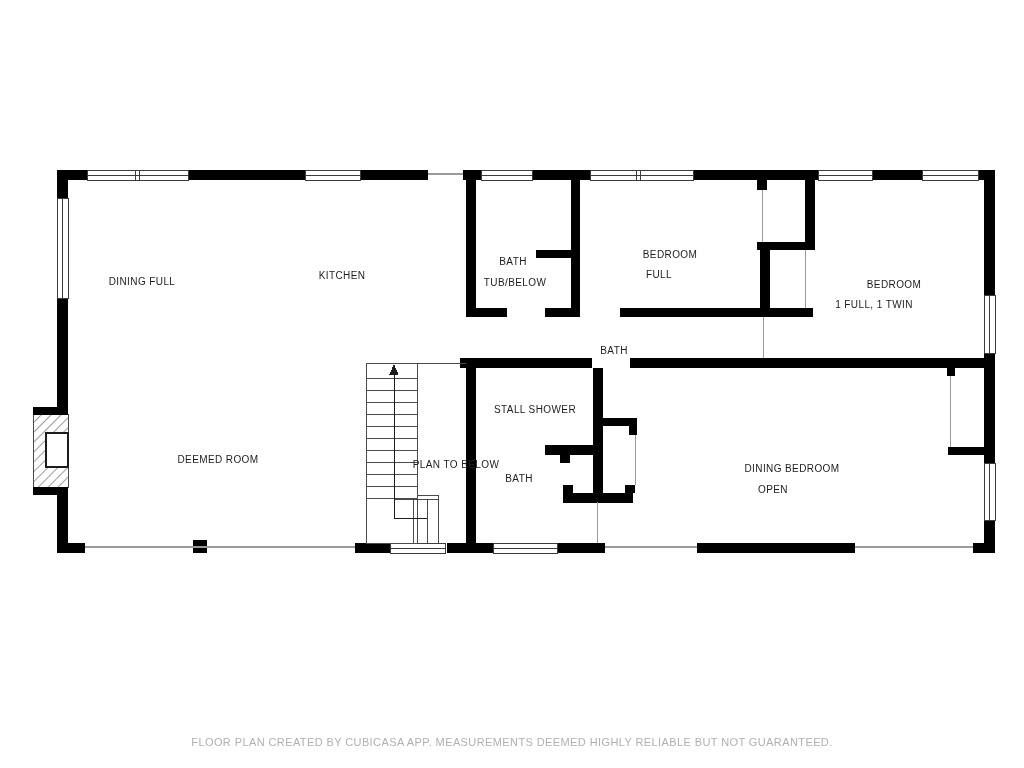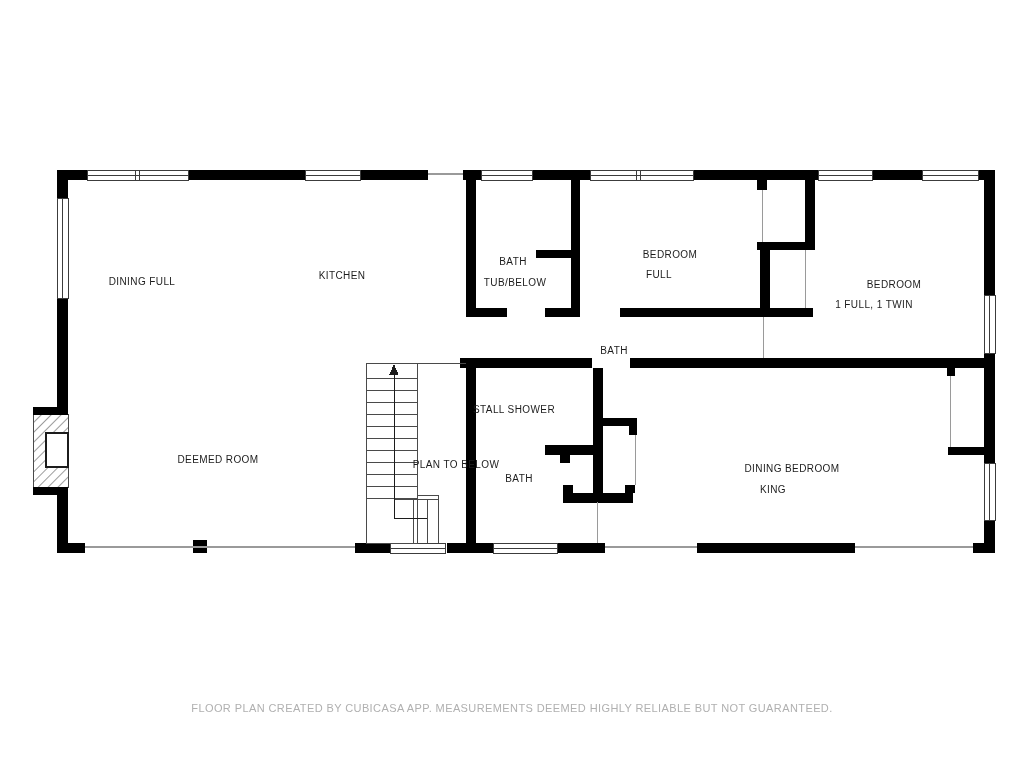--- a/index.html
+++ b/index.html
@@ -7,21 +7,21 @@
     position:relative;width:1024px;height:768px;background:#ffffff;overflow:hidden;
     font-family:"Liberation Sans", sans-serif;
   }
   #plan-svg{position:absolute;left:0;top:0;}
   .lbl{
     position:absolute;transform:translate(-50%,-50%);
     white-space:nowrap;font-size:10px;letter-spacing:.4px;
     color:#1c1c1c;z-index:5;
   }
   #footer-note{
-    position:absolute;left:512px;top:708px;transform:translate(-50%,-50%);
+    position:absolute;left:512px;top:742px;transform:translate(-50%,-50%);
     white-space:nowrap;font-size:11px;letter-spacing:.4px;color:#b0b0b0;z-index:5;
   }
 </style>
 </head>
 <body>
 
 <div id="stage">
 
   <svg id="plan-svg" width="1024" height="768" viewBox="0 0 1024 768">
     <defs>
@@ -176,21 +176,21 @@
 
   <div class="lbl" style="left:142px;top:281px">DINING FULL</div>
   <div class="lbl" style="left:342px;top:275px">KITCHEN</div>
   <div class="lbl" style="left:513px;top:261px">BATH</div>
   <div class="lbl" style="left:515px;top:282px">TUB/BELOW</div>
   <div class="lbl" style="left:670px;top:254px">BEDROOM</div>
   <div class="lbl" style="left:659px;top:274px">FULL</div>
   <div class="lbl" style="left:894px;top:284px">BEDROOM</div>
   <div class="lbl" style="left:874px;top:304px">1 FULL, 1 TWIN</div>
   <div class="lbl" style="left:614px;top:350px">BATH</div>
-  <div class="lbl" style="left:514px;top:409px">STALL SHOWER</div>
+  <div class="lbl" style="left:535px;top:409px">STALL SHOWER</div>
   <div class="lbl" style="left:456px;top:464px">PLAN TO BELOW</div>
   <div class="lbl" style="left:519px;top:478px">BATH</div>
   <div class="lbl" style="left:218px;top:459px">DEEMED ROOM</div>
   <div class="lbl" style="left:792px;top:468px">DINING BEDROOM</div>
-  <div class="lbl" style="left:773px;top:489px">KING</div>
+  <div class="lbl" style="left:773px;top:489px">OPEN</div>
 
   <div id="footer-note">FLOOR PLAN CREATED BY CUBICASA APP. MEASUREMENTS DEEMED HIGHLY RELIABLE BUT NOT GUARANTEED.</div>
 </div>
 
 </body></html>

